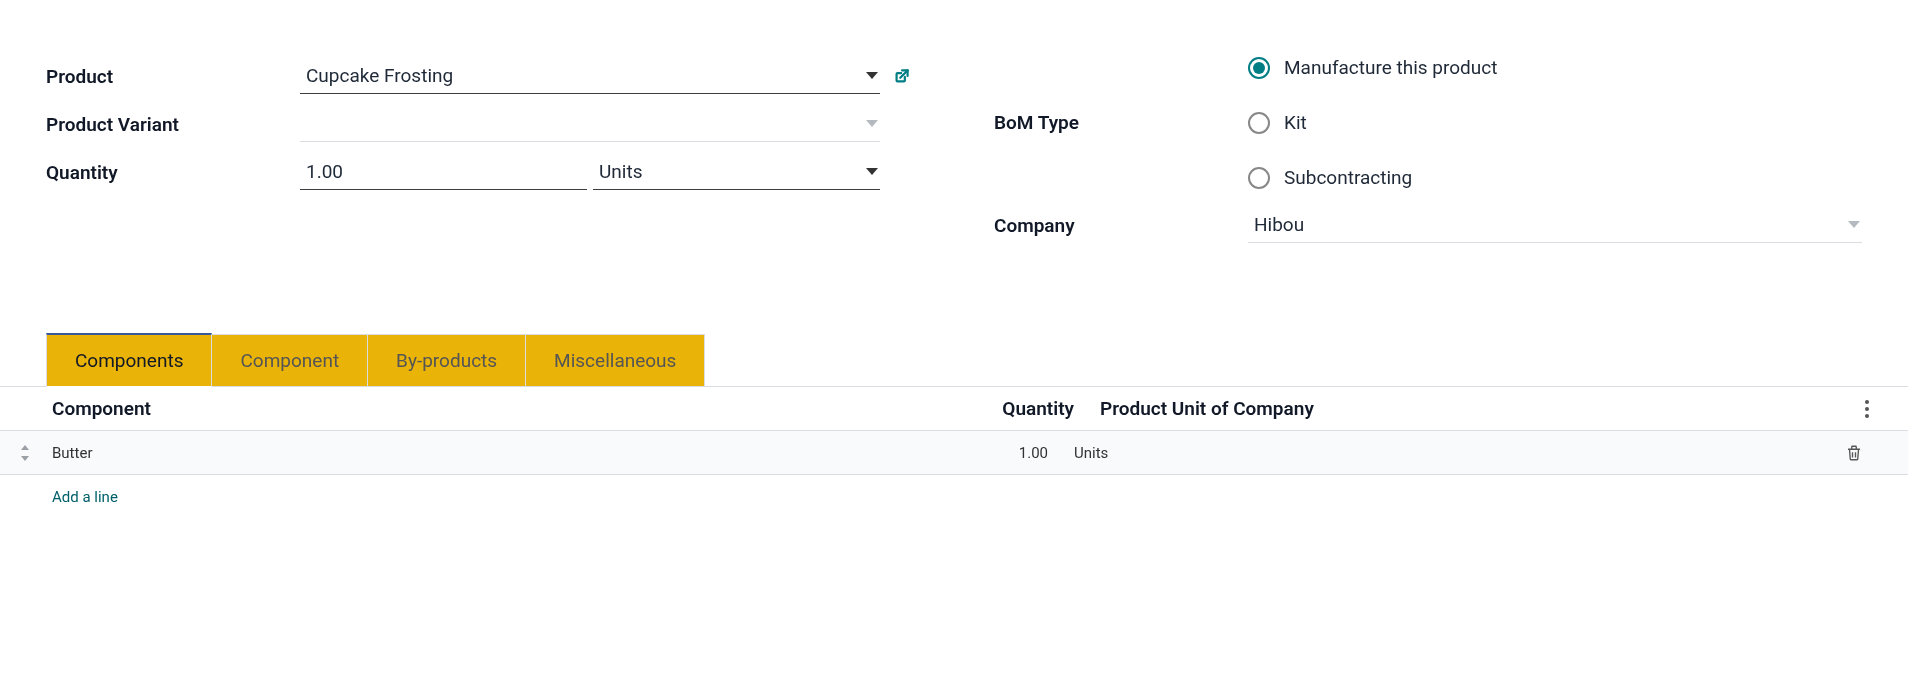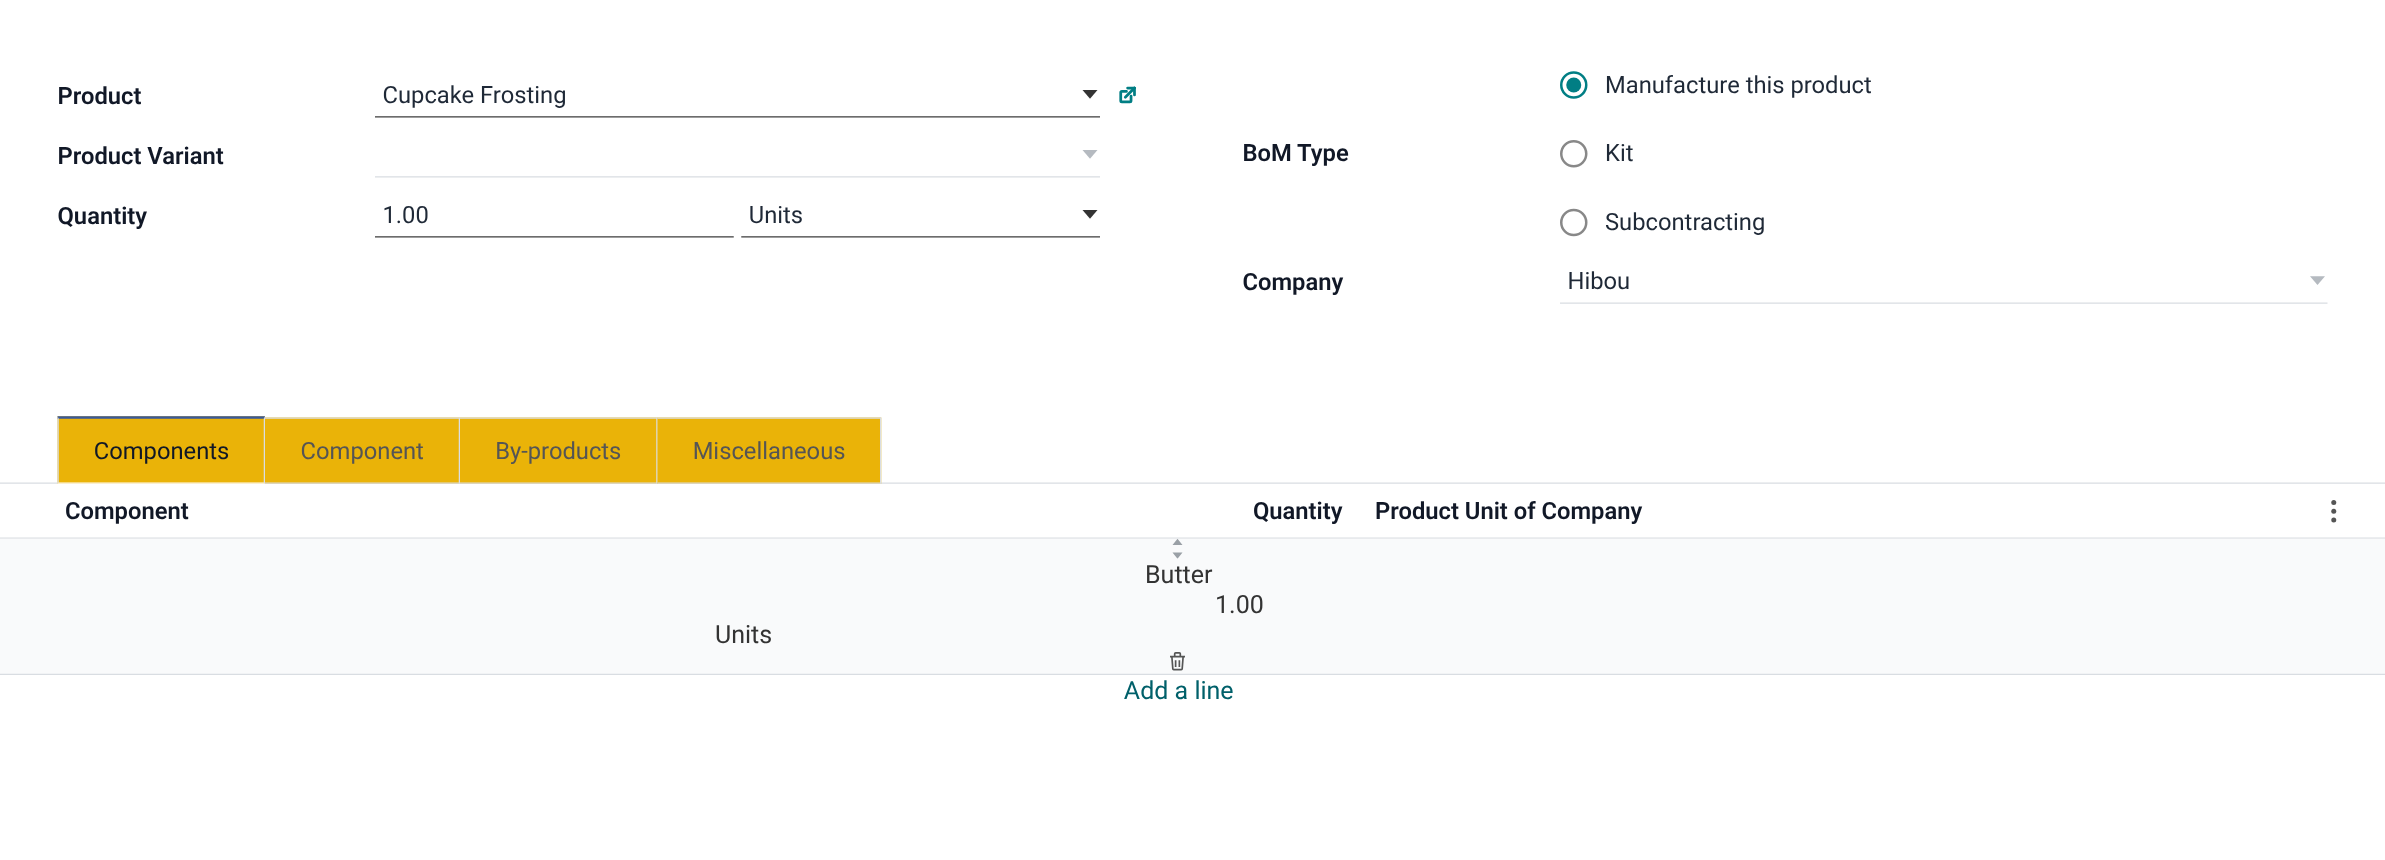--- a/index.html
+++ b/index.html
@@ -163,23 +163,22 @@
     padding: 0 24px 0 0;
     min-height: 44px;
   }
   .thead {
     font-weight: 600;
     color: var(--text-strong);
     border-bottom: 1px solid var(--border-light);
   }
   .trow {
     border-bottom: 1px solid var(--border-light);
-    font-size: 20px;
+    font-size: 15px;
     color: #333;
-    flex-direction: column;
   }
   .trow.alt { background: var(--row-alt); }
   .handle-col {
     width: 50px;
     display:flex;
     align-items:center;
     justify-content:center;
     color:#9aa0a6;
   }
   .handle-col svg { width:14px; height:16px; }

